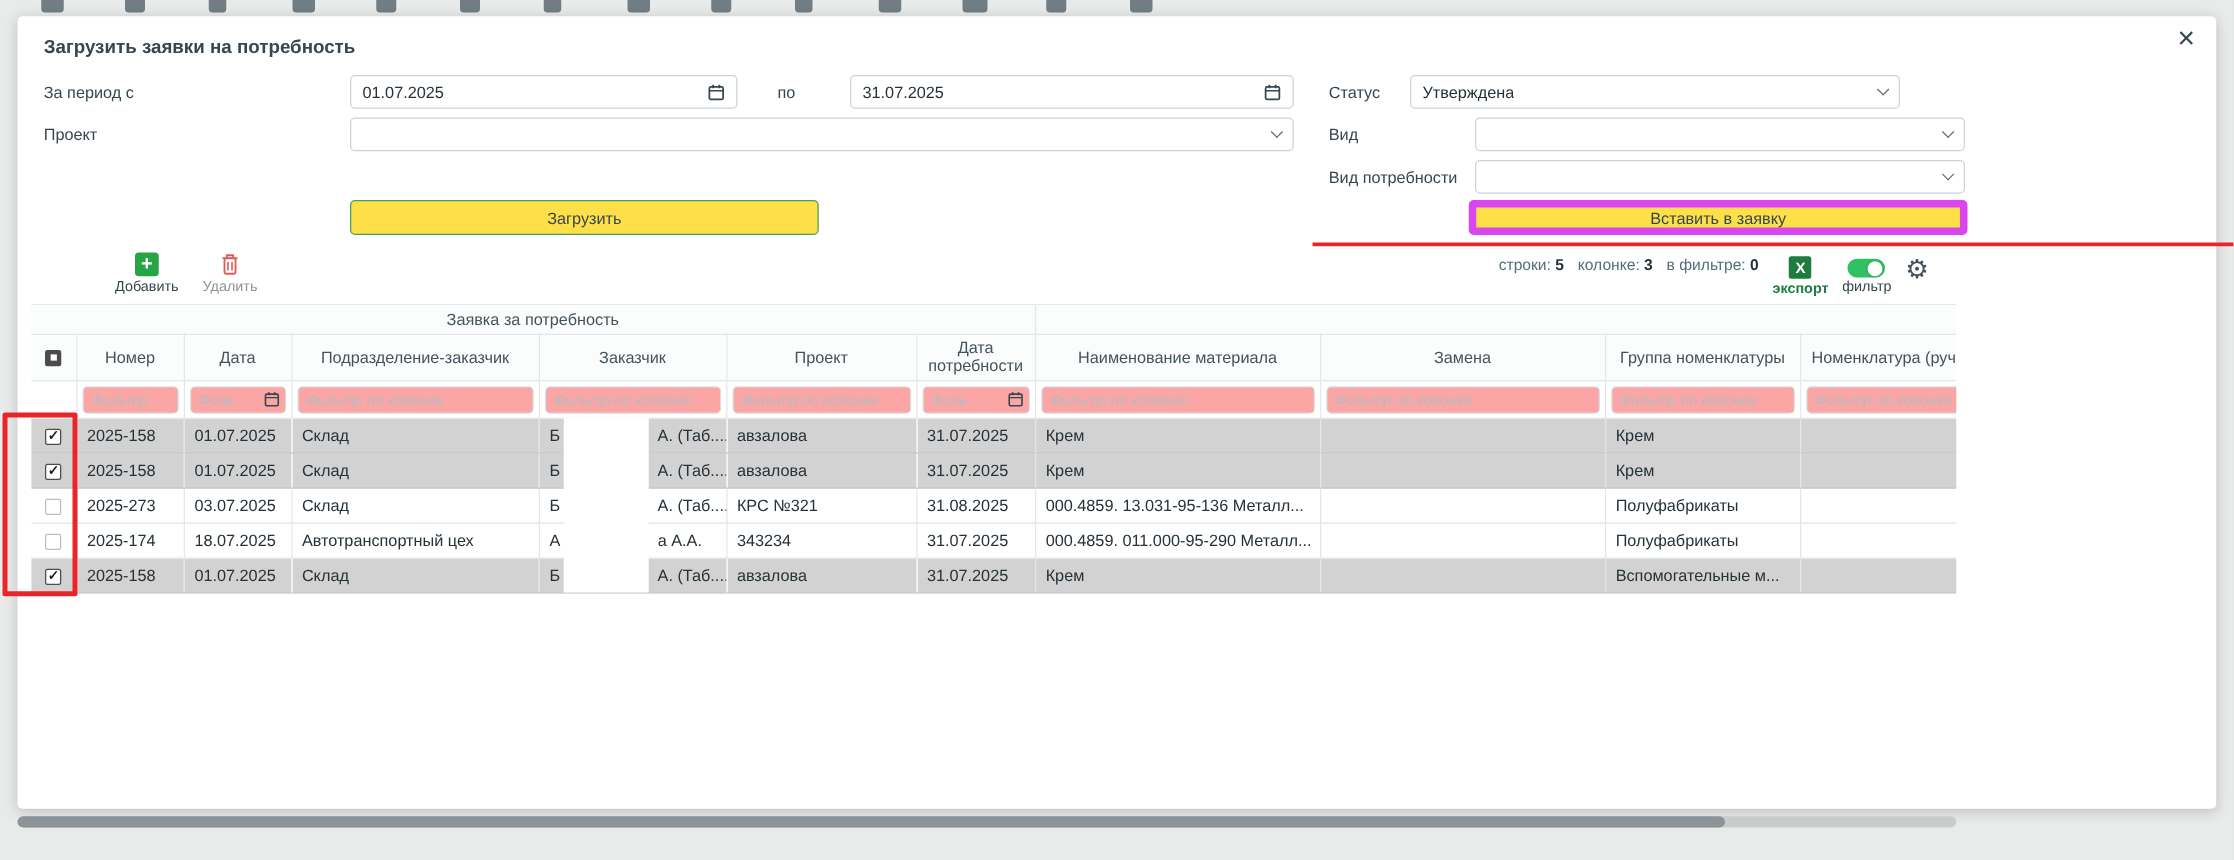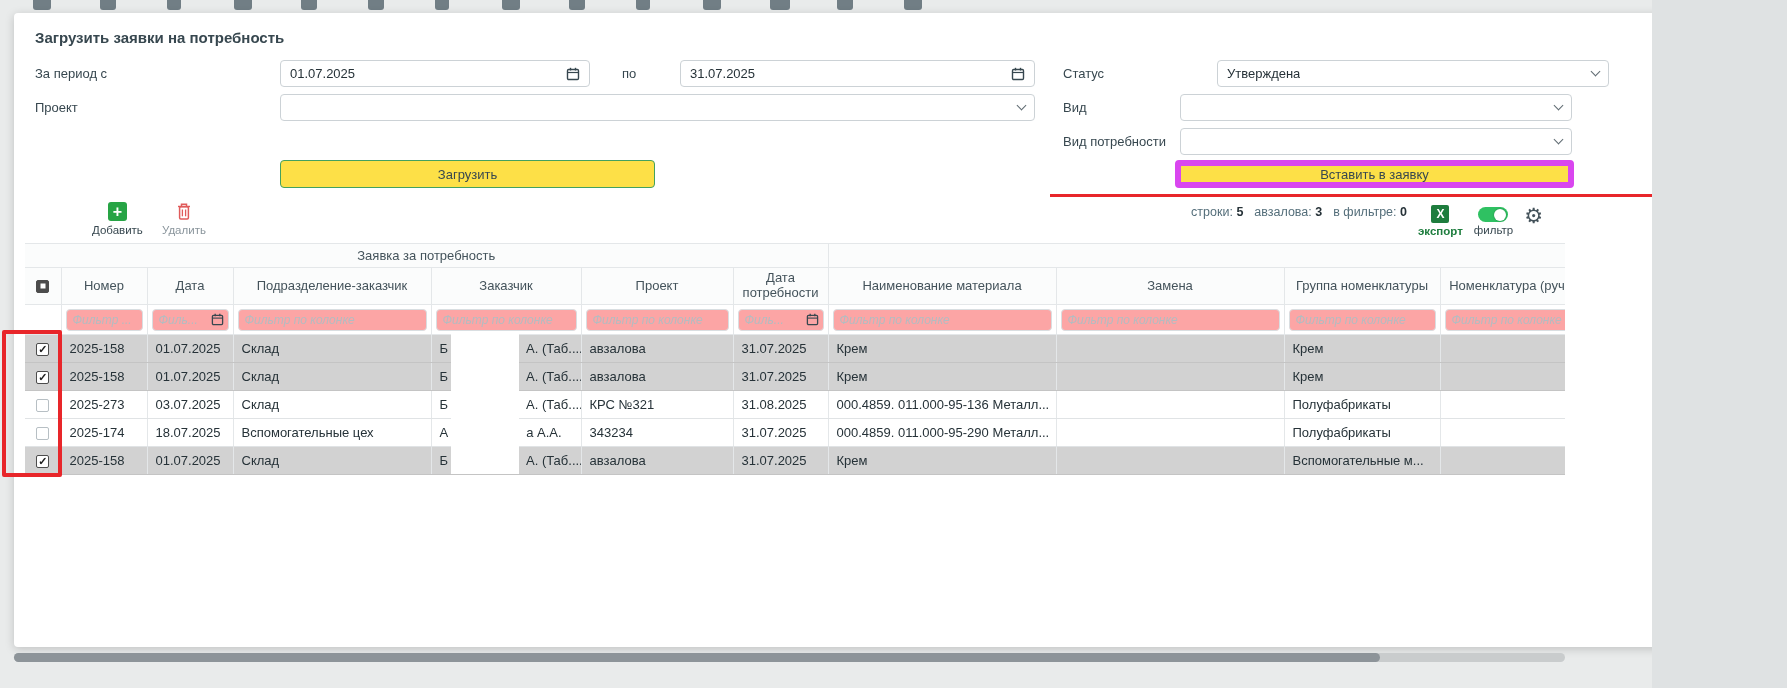--- a/index.html
+++ b/index.html
@@ -1,18 +1,18 @@
 <!DOCTYPE html>
 <html><head>
 <meta charset="utf-8">
 <style>
   *{box-sizing:border-box;margin:0;padding:0}
   html,body{background:#dfe2e3}
   body{font-family:"Liberation Sans",sans-serif}
-  .stage{position:relative;width:1652px;height:688px;background:#e9ebeb;overflow:hidden}
+  .stage{position:relative;width:1787px;height:688px;background:#e9ebeb;overflow:hidden}
 
   
   .top-strip{position:absolute;left:0;top:0;width:100%;height:13px;overflow:hidden}
   .strip-icon{position:absolute;top:-9px;height:19px;background:#5c6b73;border-radius:3px;opacity:.85}
 
   
   .modal{position:absolute;left:14px;top:13px;width:1759px;height:634px;background:#fff;border-radius:4px;box-shadow:0 2px 10px rgba(0,0,0,.18)}
   .dialog-title{position:absolute;left:21px;top:16px;font-size:15px;font-weight:bold;color:#37474f;white-space:nowrap}
   .dialog-close{position:absolute;right:17px;top:6px;font-size:24px;color:#37474f;cursor:pointer;line-height:1}
 
@@ -112,21 +112,21 @@
     <div class="field" style="left:666px;top:47px;width:355px">
       <span class="val">31.07.2025</span>
       <svg width="14" height="14" viewBox="0 0 14 14">
           <rect x="1.5" y="2.5" width="11" height="10" rx="1.2" fill="none" stroke="#37474f" stroke-width="1.4"></rect>
           <line x1="4.5" y1="0.8" x2="4.5" y2="3.5" stroke="#37474f" stroke-width="1.4"></line>
           <line x1="9.5" y1="0.8" x2="9.5" y2="3.5" stroke="#37474f" stroke-width="1.4"></line>
           <line x1="1.5" y1="5.5" x2="12.5" y2="5.5" stroke="#37474f" stroke-width="1.2"></line>
         </svg>
     </div>
     <span class="lbl" style="left:1049px;top:47px">Статус</span>
-    <div class="field" style="left:1203px;top:47px;width:392px">
+    <div class="field" style="left:1114px;top:47px;width:392px">
       <span class="val">Утверждена</span>
       <span class="chev"></span>
     </div>
 
     <span class="lbl" style="left:21px;top:81px">Проект</span>
     <div class="field" style="left:266px;top:81px;width:755px">
       <span class="val"></span>
       <span class="chev"></span>
     </div>
     <span class="lbl" style="left:1049px;top:81px">Вид</span>
@@ -154,21 +154,21 @@
         <path d="M5.5 4.2V2.2h5v2" stroke="#e05b5b" stroke-width="1.5" fill="none"></path>
         <rect x="3.6" y="4.7" width="8.8" height="12.3" rx="1.2" stroke="#e05b5b" stroke-width="1.5" fill="none"></rect>
         <line x1="6.4" y1="7.5" x2="6.4" y2="14.3" stroke="#e05b5b" stroke-width="1.3"></line>
         <line x1="9.6" y1="7.5" x2="9.6" y2="14.3" stroke="#e05b5b" stroke-width="1.3"></line>
       </svg>
       <div class="tb-label muted">Удалить</div>
     </div>
 
     <div class="stats-cluster">
       <span class="stat"><span>строки:</span> <b>5</b></span>
-      <span class="stat"><span>авзалова:</span> <b>3</b></span>
+      <span class="stat"><span>колонке:</span> <b>3</b></span>
       <span class="stat"><span>в фильтре:</span> <b>0</b></span>
       <div class="icon-block">
         <div class="xls-icon">X</div>
         <div class="icon-label green">экспорт</div>
       </div>
       <div class="icon-block">
         <div class="toggle"></div>
         <div class="icon-label">фильтр</div>
       </div>
       <div class="gear">⚙</div>
@@ -301,30 +301,30 @@
               <td></td>
             </tr>
             <tr>
               <td class="check-col"><span class="cb"></span></td>
               <td>2025-273</td>
               <td>03.07.2025</td>
               <td>Склад</td>
               <td><span>Б</span><span class="redgap"></span><span>А. (Таб....</span></td>
               <td>КРС №321</td>
               <td>31.08.2025</td>
-              <td>000.4859. 011.000-95-136 Металл...</td>
+              <td>000.4859. 13.031-95-136 Металл...</td>
               <td></td>
               <td>Полуфабрикаты</td>
               <td></td>
             </tr>
             <tr>
               <td class="check-col"><span class="cb"></span></td>
               <td>2025-174</td>
               <td>18.07.2025</td>
-              <td>Вспомогательные цех</td>
+              <td>Автотранспортный цех</td>
               <td><span>А</span><span class="redgap"></span><span>а А.А.</span></td>
               <td>343234</td>
               <td>31.07.2025</td>
               <td>000.4859. 011.000-95-290 Металл...</td>
               <td></td>
               <td>Полуфабрикаты</td>
               <td></td>
             </tr>
             <tr class="sel">
               <td class="check-col"><span class="cb checked"></span></td>

